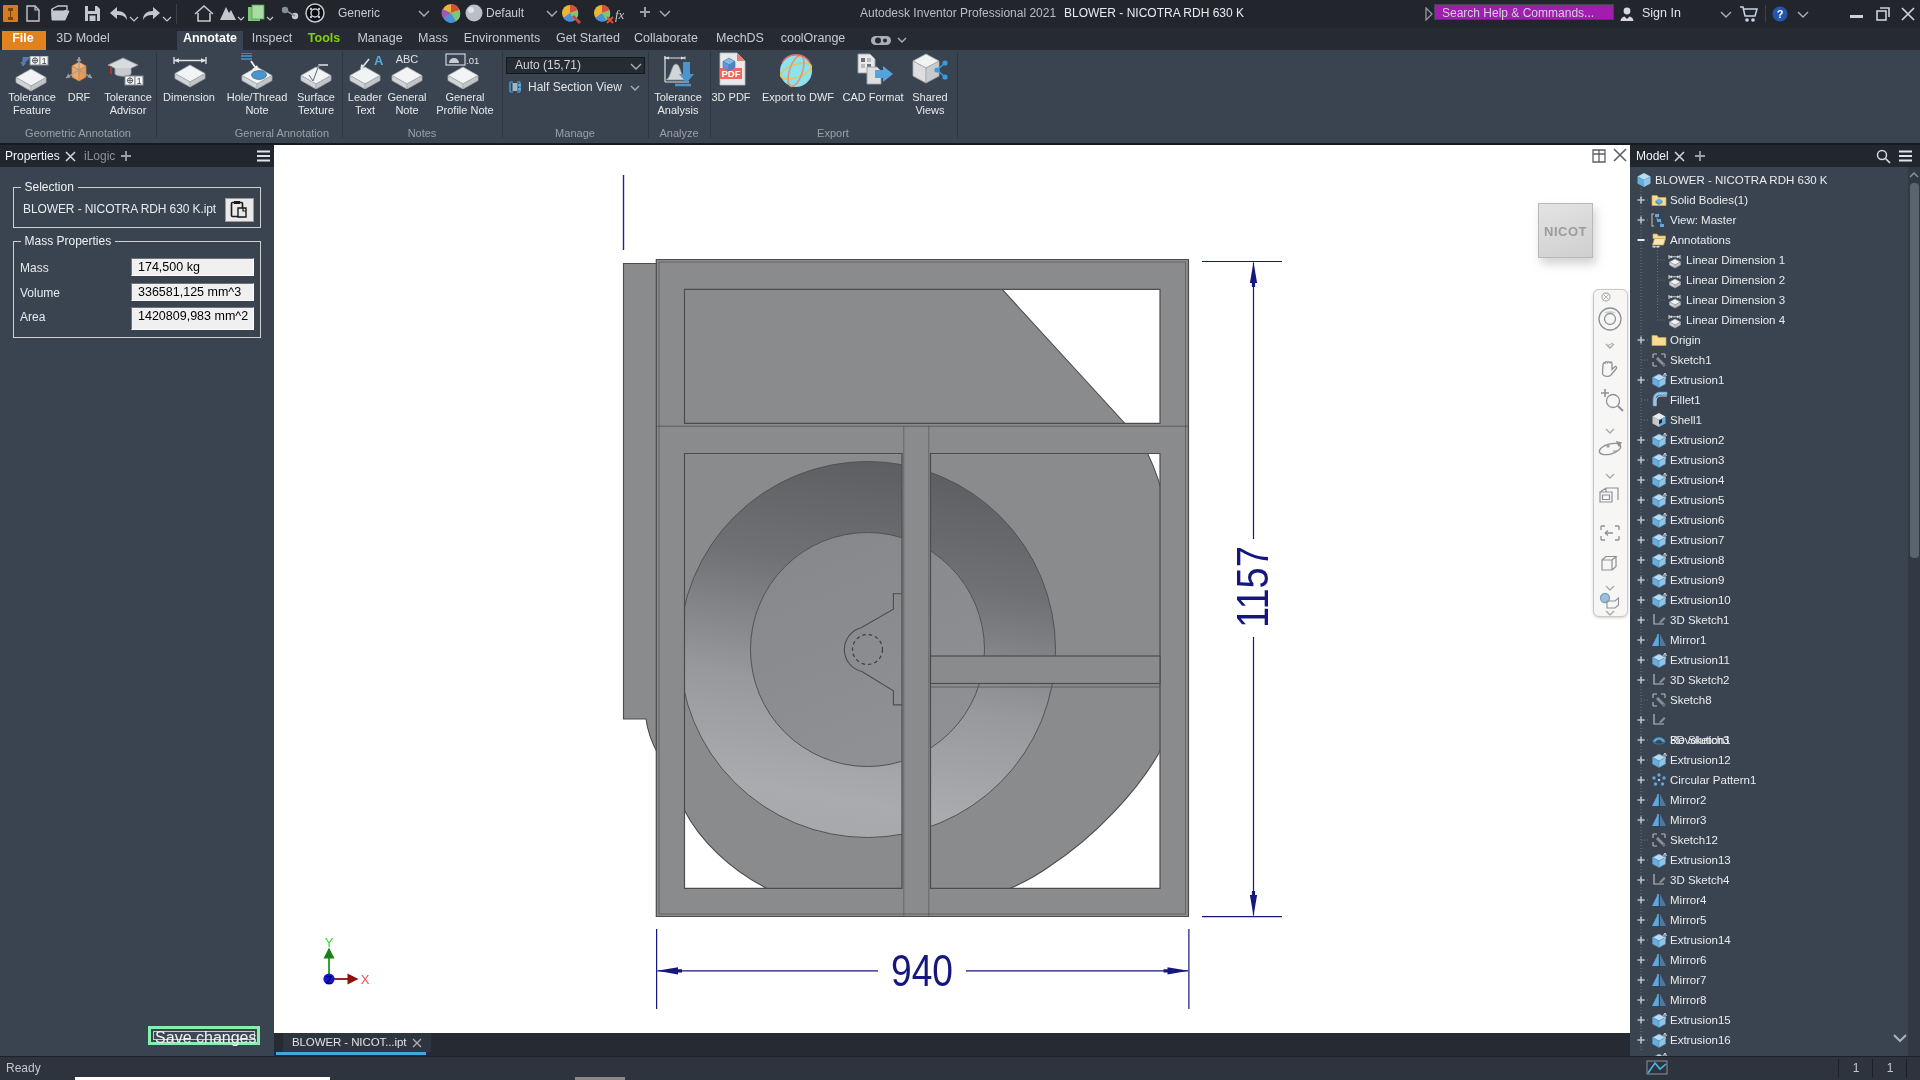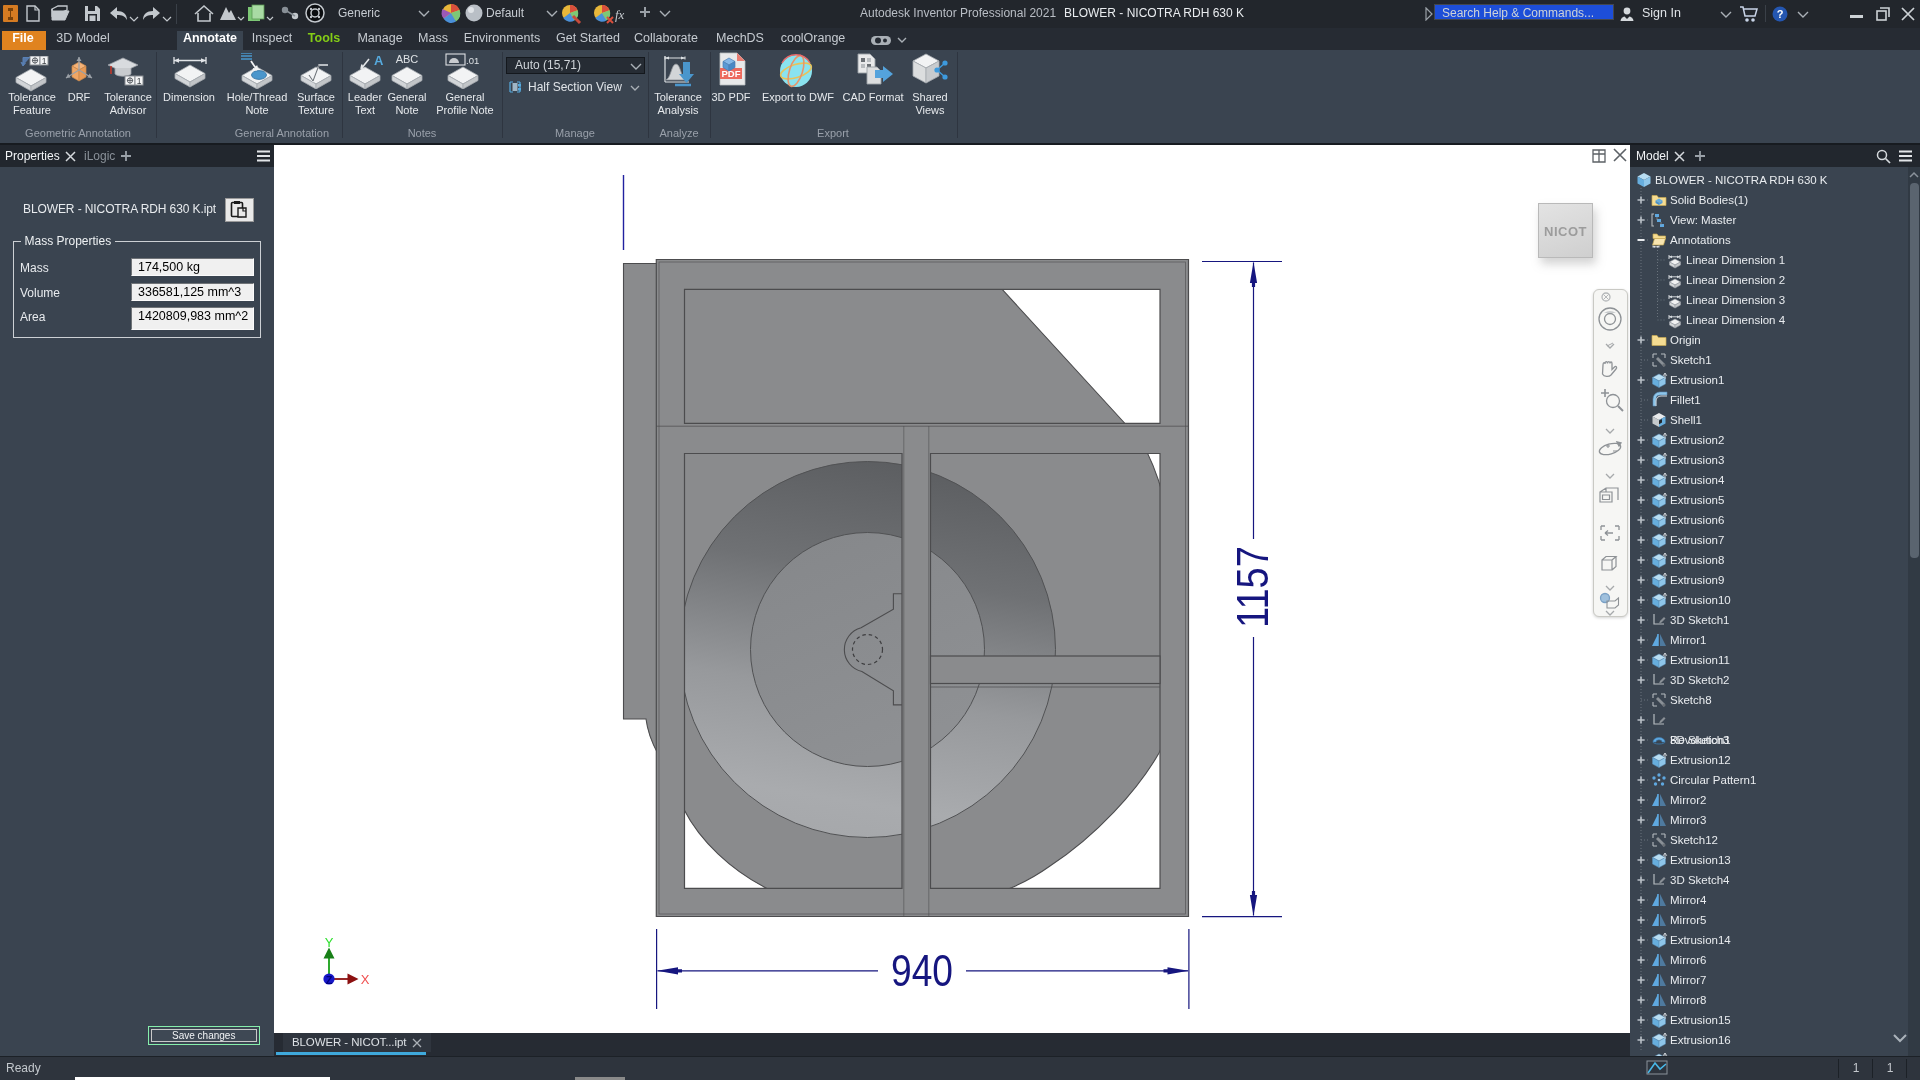--- a/index.html
+++ b/index.html
@@ -94,21 +94,21 @@
 <path d="M47 14 l6 6 M53 14 l-6 6" stroke="#d94f3c" stroke-width="2"></path>
 <text x="55" y="16" font-size="13px" font-style="italic" fill="#c3c8cd" font-family="Liberation Serif,serif">fx</text>
 <path d="M80 9 h10 M85 4 v10" stroke="#9aa0a7" stroke-width="2"></path>
 <path d="M100 8 l5 5 5 -5" fill="none" stroke="#aab0b6" stroke-width="1.4"></path>
 </svg>
 <div class="abs" style="left:860px;top:6px;color:#b9bec5;font-size:12px;">Autodesk Inventor Professional 2021</div>
 <div class="abs" style="left:1064px;top:6px;color:#e9ecef;font-size:12px;">BLOWER - NICOTRA RDH 630 K</div>
 <svg class="abs" style="left:1424px;top:7px" width="10" height="14">
       <path d="M2 1 l6 6 -6 6 z" fill="none" stroke="#9aa0a7" stroke-width="1.2"></path>
     </svg>
-<div class="abs" style="left:1434px;top:4px;width:180px;height:16px;background:#1d4ed8;border:1px solid #42474e;color:#cdd2d7;font-size:12px;line-height:17px;padding-left:7px;">Search Help &amp; Commands...</div>
+<div class="abs" style="left:1434px;top:4px;width:180px;height:16px;background:#a21caf;border:1px solid #42474e;color:#cdd2d7;font-size:12px;line-height:17px;padding-left:7px;">Search Help &amp; Commands...</div>
 <svg class="abs" style="left:1618px;top:5px" width="18" height="18" viewBox="0 0 18 18">
 <circle cx="9" cy="6" r="3.4" fill="#d5d9dd"></circle>
       <path d="M2.5 16 a6.5 5 0 0 1 13 0 z" fill="#d5d9dd"></path>
       <path d="M6 11 l3 3 3 -3" fill="#22262c"></path>
     </svg>
 <div class="abs" style="left:1642px;top:6px;color:#dfe3e7;font-size:12.5px;">Sign In</div>
 <svg class="abs" style="left:1720px;top:11px" width="12" height="8">
       <path d="M1 1 l5 5 5 -5" fill="none" stroke="#aab0b6" stroke-width="1.4"></path>
     </svg>
 <svg class="abs" style="left:1739px;top:6px" width="20" height="17" viewBox="0 0 20 17">
@@ -424,38 +424,41 @@
 <svg class="abs" style="left:65px;top:6px" width="11" height="11">
       <path d="M1 1 L10 10 M10 1 L1 10" stroke="#d5d9dd" stroke-width="1.5"></path>
     </svg>
 <div class="abs" style="left:84px;top:4px;color:#8a9199;font-size:12px;">iLogic</div>
 <svg class="abs" style="left:120px;top:5px" width="12" height="12">
       <path d="M6 1 V11 M1 6 H11" stroke="#9aa1a8" stroke-width="1.8"></path>
     </svg>
 <svg class="abs" style="left:256px;top:4px" width="15" height="14">
       <path d="M1 2.5 H14 M1 7 H14 M1 11.5 H14" stroke="#e2e5e8" stroke-width="1.8"></path>
     </svg>
+<div class="fieldset" style="left:12.5px;top:42px;width:248px;height:40.5px;">
+      <div class="legend">Selection</div>
+    </div>
 <div class="flabel" style="left:23px;top:57px;font-size:12px;letter-spacing:-0.1px;">BLOWER - NICOTRA RDH 630 K.ipt</div>
 <div class="abs" style="left:225px;top:52.5px;width:28.5px;height:24.5px;background:#e9e9e9;border:1px solid #9a9a9a;"></div>
 <svg class="abs" style="left:230px;top:55px" width="19" height="20" viewBox="0 0 19 20">
 <rect x="1.5" y="2.5" width="11" height="14" rx="1" fill="none" stroke="#1a1a1a" stroke-width="1.6"></rect>
 <rect x="4" y="1" width="6" height="3" fill="#1a1a1a"></rect>
 <path d="M8 8 h8 v9 h-8 z" fill="#e9e9e9" stroke="#1a1a1a" stroke-width="1.4"></path>
 <path d="M13 8 v3 h3" fill="none" stroke="#1a1a1a" stroke-width="1.2"></path>
     </svg>
 <div class="fieldset" style="left:12.5px;top:95.5px;width:248px;height:97.5px;">
       <div class="legend">Mass Properties</div>
     </div>
 <div class="flabel" style="left:20px;top:115.5px;">Mass</div>
 <div class="finput" style="left:131px;top:112.5px;width:123px;height:18.5px;">174,500 kg</div>
 <div class="flabel" style="left:20px;top:140.5px;">Volume</div>
 <div class="finput" style="left:131px;top:137.5px;width:123px;height:18.5px;">336581,125 mm^3</div>
 <div class="flabel" style="left:20px;top:165px;">Area</div>
 <div class="finput" style="left:131px;top:162px;width:123px;height:23px;">1420809,983 mm^2</div>
-<div class="abs" style="left:148px;top:880.5px;width:111.5px;height:19px;background:#3e4854;border:1px solid #86efac;box-shadow:inset 0 0 0 2px #3a4450, inset 0 0 0 3px #c9c9c9;color:#f0f2f4;font-size:10px;text-align:center;line-height:18px;">Save changes</div>
+<div class="abs" style="left:148px;top:880.5px;width:111.5px;height:19px;background:#3e4854;border:3px solid #86efac;box-shadow:inset 0 0 0 2px #3a4450, inset 0 0 0 3px #c9c9c9;color:#f0f2f4;font-size:16px;text-align:right;line-height:18px;">Save changes</div>
 </div>
 <div id="rightpanel" class="abs">
 <div class="tabstrip"></div>
 <div class="abs" style="left:6px;top:4px;color:#f2f4f6;font-size:12px;">Model</div>
 <svg class="abs" style="left:44px;top:6px" width="11" height="11">
       <path d="M1 1 L10 10 M10 1 L1 10" stroke="#d5d9dd" stroke-width="1.5"></path>
     </svg>
 <svg class="abs" style="left:64px;top:5px" width="12" height="12">
       <path d="M6 1 V11 M1 6 H11" stroke="#9aa1a8" stroke-width="1.8"></path>
     </svg>

